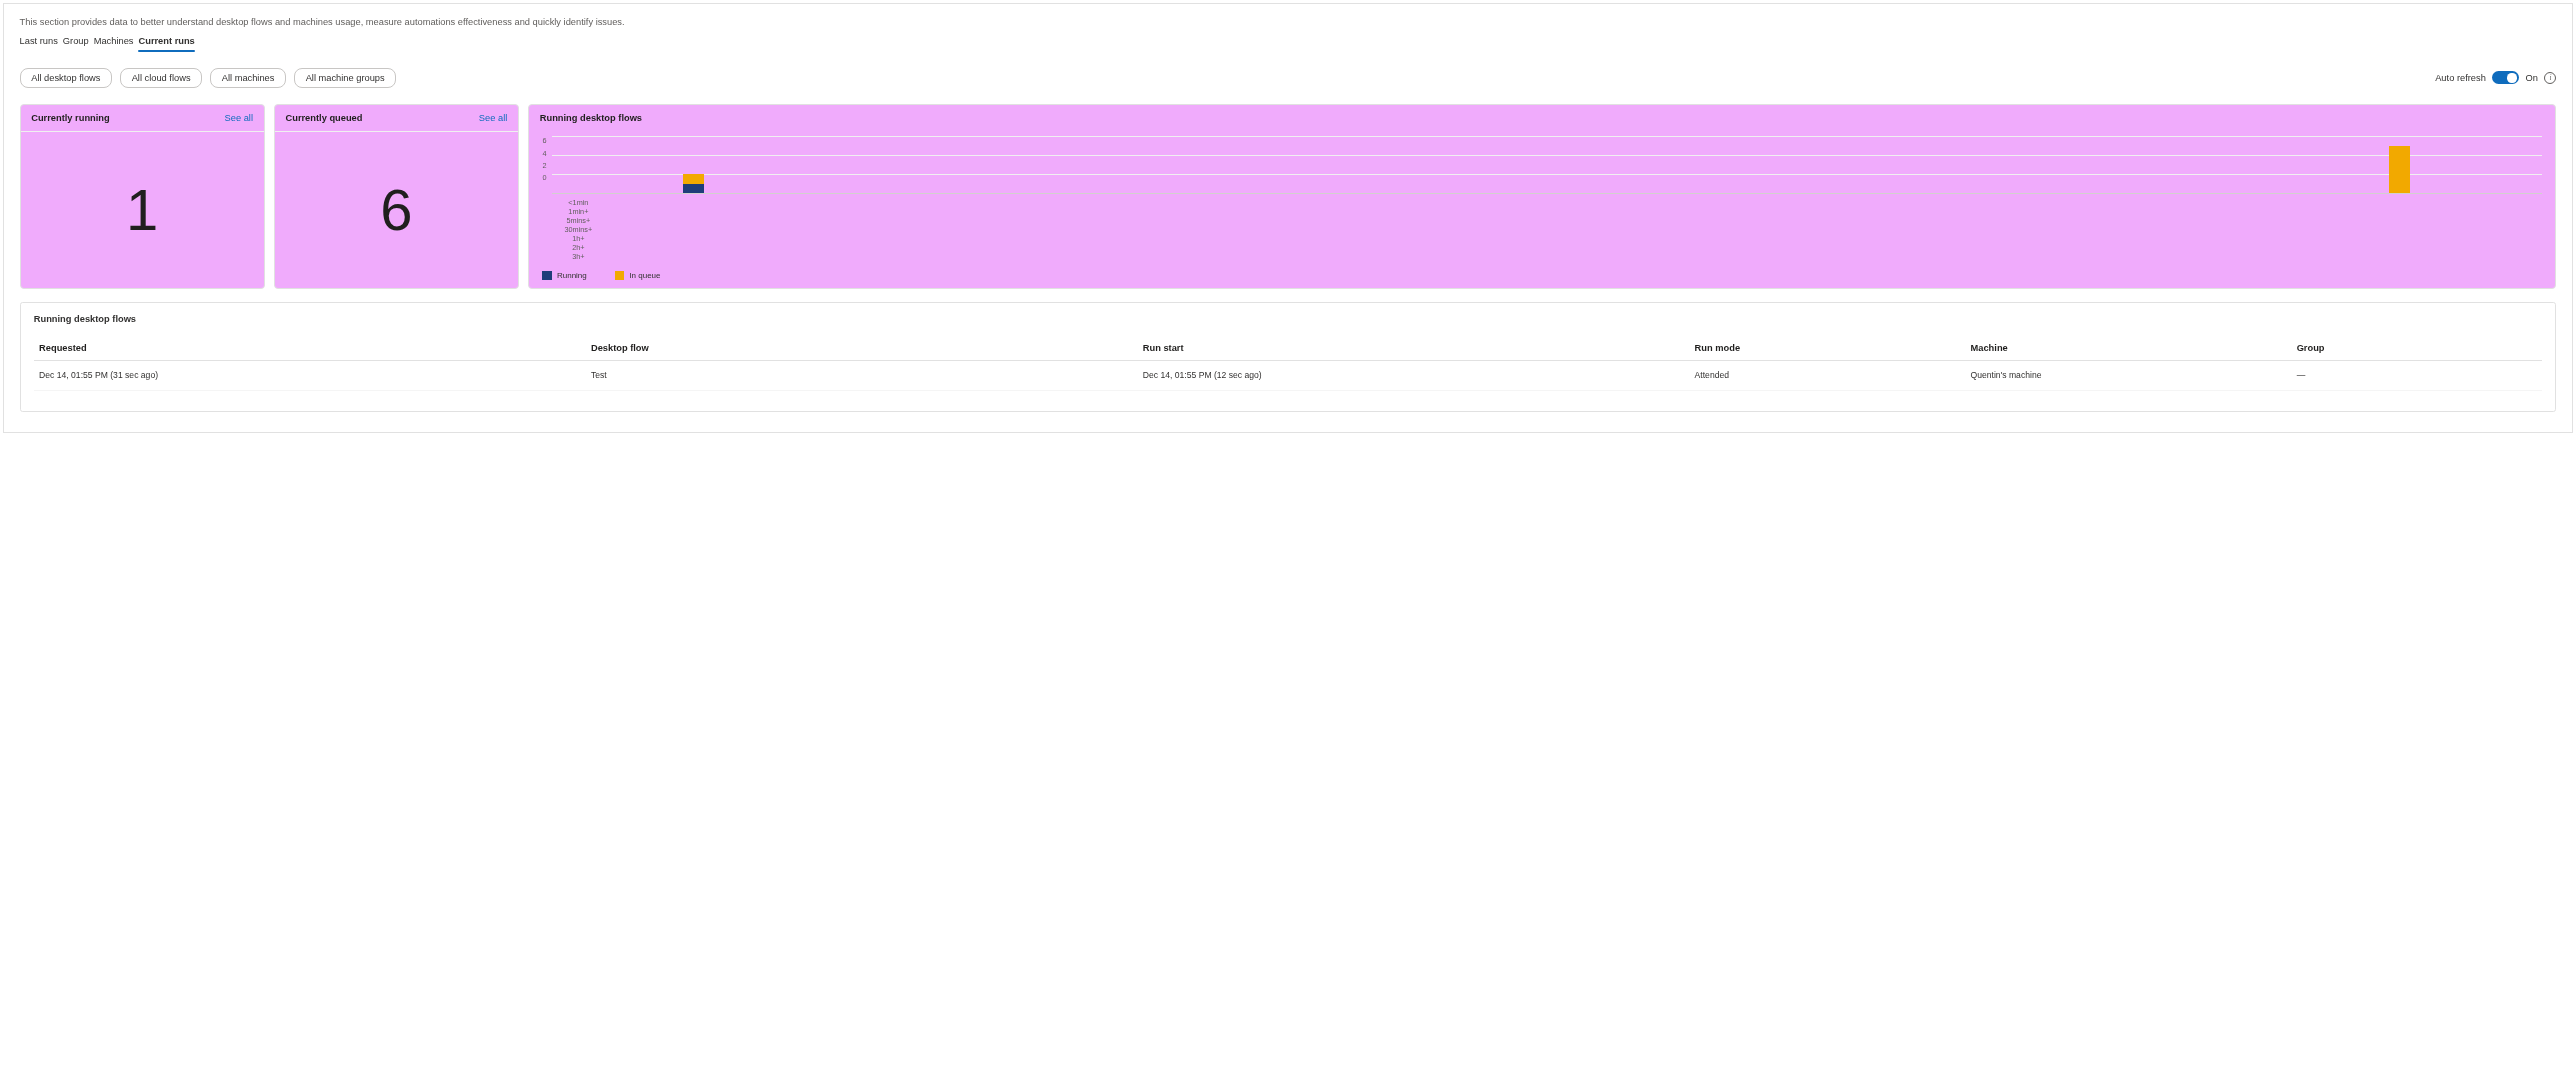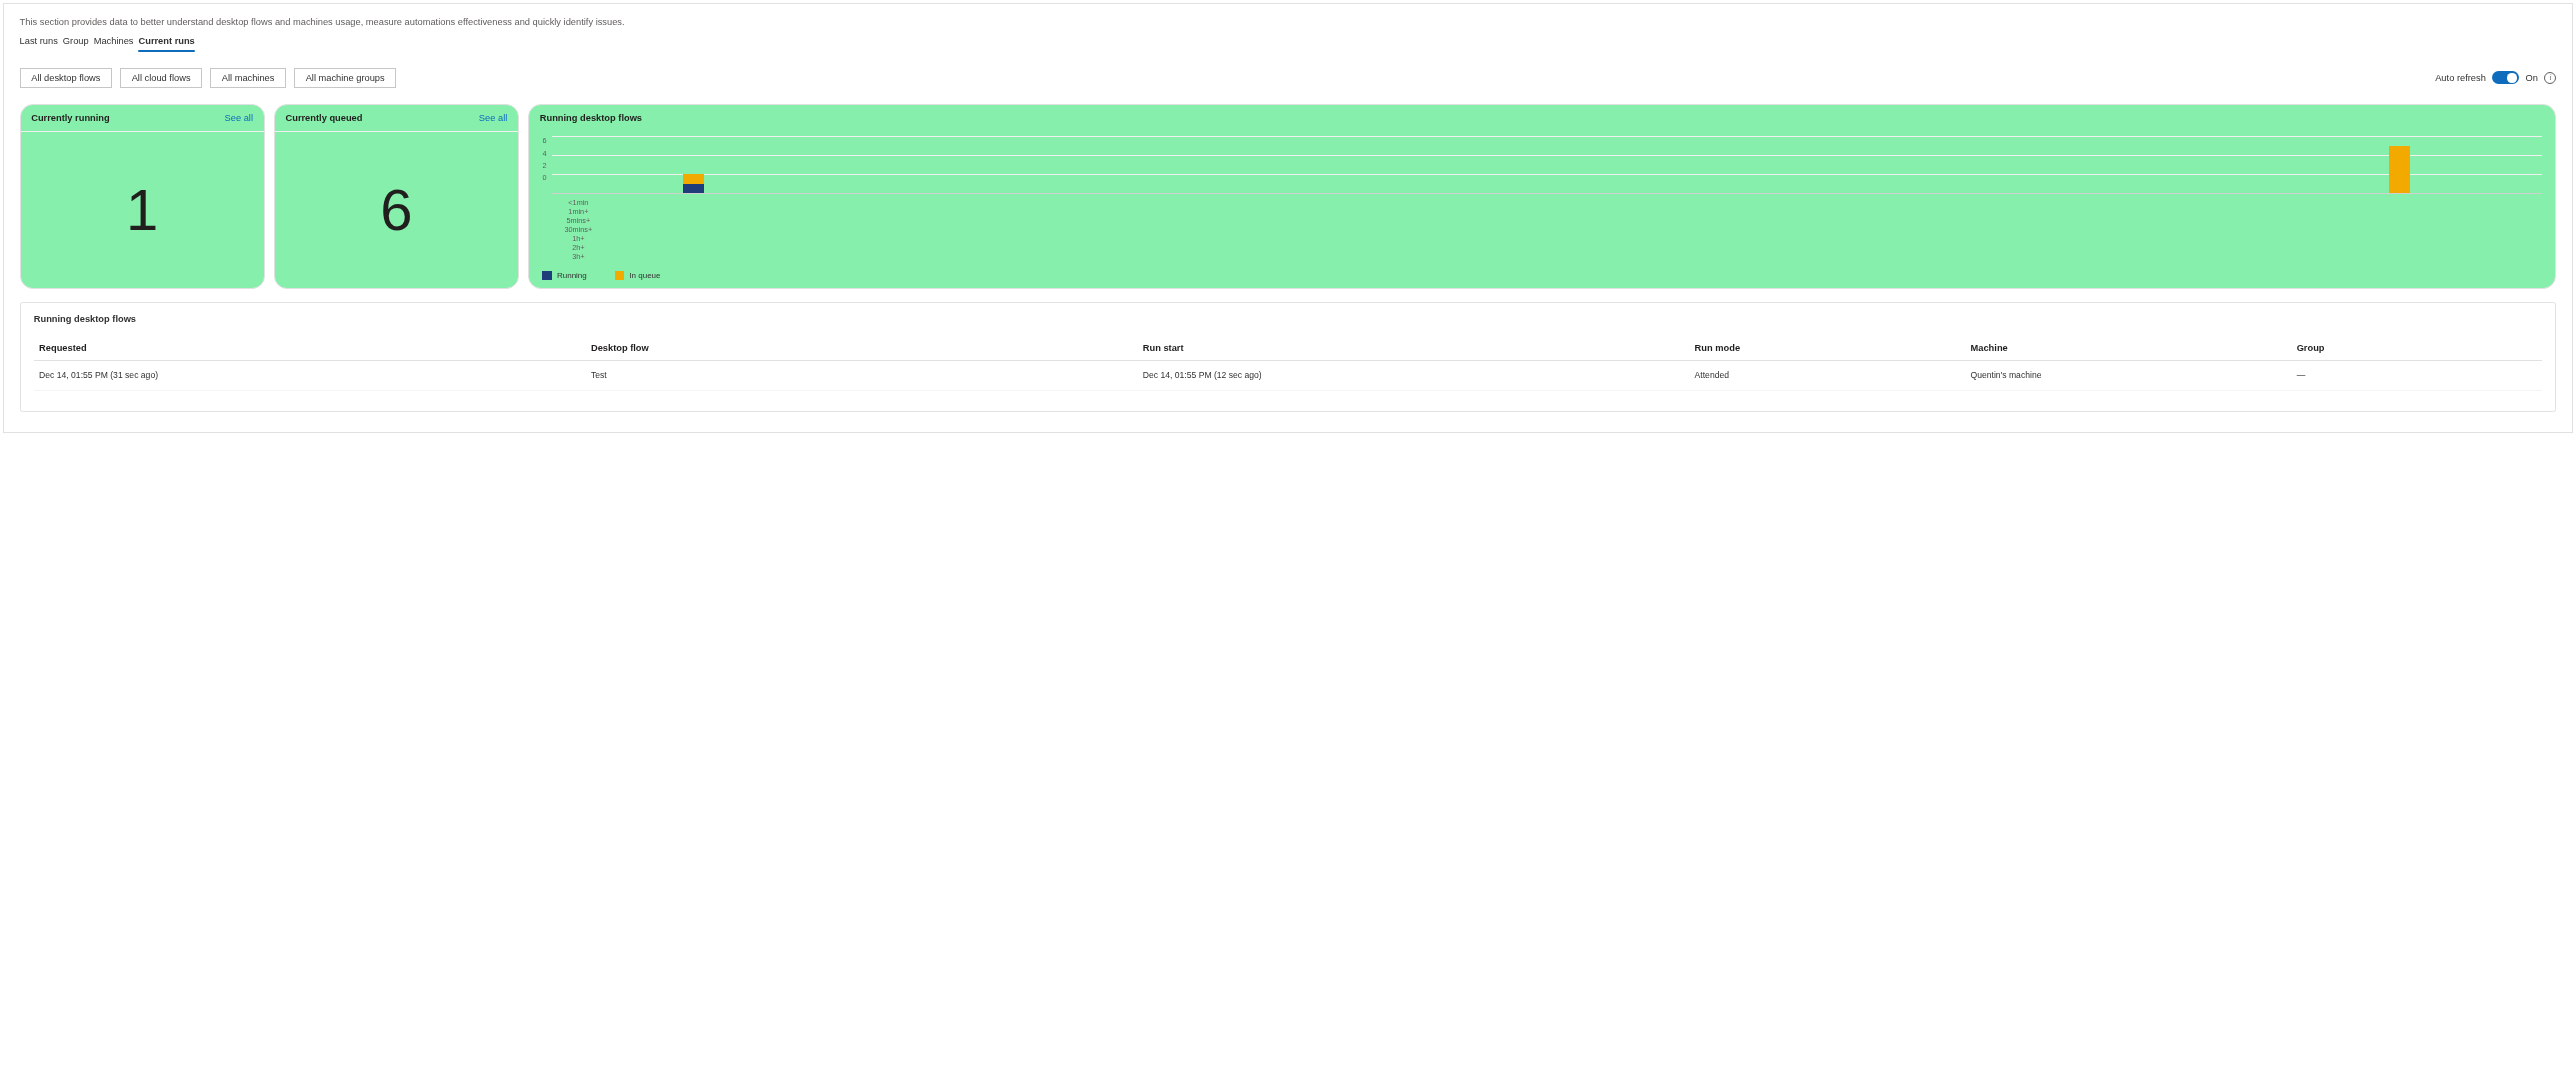--- a/index.html
+++ b/index.html
@@ -50,21 +50,21 @@
     border-radius: 1.3px;
   }
   .filter-row {
     display: flex;
     align-items: center;
     gap: 8px;
     margin-bottom: 16px;
   }
   .pill {
     border: 0.7px solid #c8c6c4;
-    border-radius: 0;
+    border-radius: 8px;
     padding: 4px 10.6px;
     font-size: 9.3px;
     color: #323130;
     background: #fff;
     cursor: pointer;
   }
   .spacer { flex: 1; }
   .auto-refresh {
     display: flex;
     align-items: center;
@@ -98,22 +98,22 @@
     font-style: italic;
     font-family: Georgia, serif;
   }
   .cards-row {
     display: flex;
     gap: 9.3px;
     margin-bottom: 13.2px;
   }
   .card {
     border: 0.7px solid #e1e1e1;
-    border-radius: 13px;
-    background: #86efac;
+    border-radius: 4px;
+    background: #f0abfc;
   }
   .card.small { width: 245px; height: 185px; display: flex; flex-direction: column; }
   .card.large { flex: 1; height: 185px; display: flex; flex-direction: column; }
   .card-header {
     display: flex;
     justify-content: space-between;
     align-items: center;
     padding: 8px 10.6px;
     border-bottom: 0.7px solid #f0f0f0;
   }

